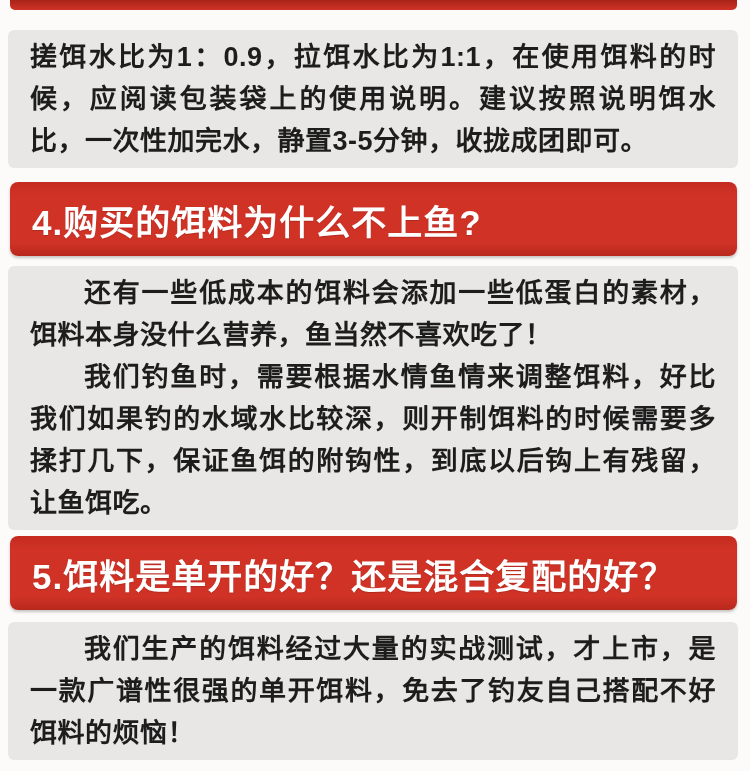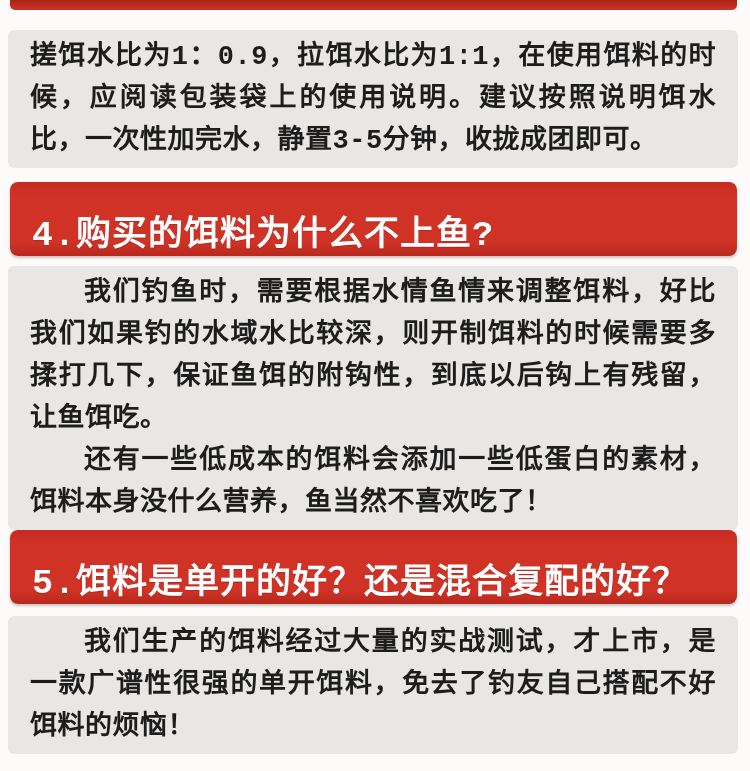--- a/index.html
+++ b/index.html
@@ -12,21 +12,21 @@
   }
   * { box-sizing: border-box; }
   html, body { margin: 0; padding: 0; }
   body {
     width: 750px;
     height: 771px;
     overflow: hidden;
     background: var(--page_bg);
     font-family: "Liberation Sans", "DejaVu Sans", sans-serif;
   }
-  .page { width: 750px; height: 771px; position: relative; font-family: Liberation Mono, monospace; }
+  .page { width: 750px; height: 771px; position: relative; }
 
   .top-bar {
     height: 10px;
     margin: 0 13px 0 10px;
     background: linear-gradient(#a92419, var(--accent_red));
     border-radius: 0 0 5px 5px;
   }
 
   .panel {
     background: var(--panel_gray);
@@ -47,25 +47,25 @@
     letter-spacing: 0.5px;
   }
   .para.no-indent { text-indent: 0; }
 
   .banner {
     height: 74px;
     margin: 14px 13px 10px 10px;
     background: linear-gradient(#c52a1e 0%, var(--accent_red) 18%, var(--accent_red) 82%, var(--accent_red_dark) 100%);
     border-radius: 8px;
     display: flex;
-    align-items: flex-end;
+    align-items: center;
     padding: 0 22px;
     box-shadow: 0 2px 3px rgba(0,0,0,0.22);
   }
-  .banner.second { margin-top: 0; margin-bottom: 12px; }
+  .banner.second { margin-top: 6px; margin-bottom: 12px; }
   .banner-title {
     margin: 0;
     color: var(--banner_text);
     font-size: 35px;
     font-weight: 700;
     letter-spacing: 1px;
     white-space: nowrap;
     text-shadow: 0 1px 1px rgba(0,0,0,0.15);
   }
 </style>
@@ -78,22 +78,22 @@
 
   <section class="panel intro">
     <p class="para no-indent">搓饵水比为1：0.9，拉饵水比为1:1，在使用饵料的时候，应阅读包装袋上的使用说明。建议按照说明饵水比，一次性加完水，静置3-5分钟，收拢成团即可。</p>
   </section>
 
   <div class="banner">
     <h2 class="banner-title">4.购买的饵料为什么不上鱼?</h2>
   </div>
 
   <section class="panel">
+    <p class="para">还有一些低成本的饵料会添加一些低蛋白的素材，饵料本身没什么营养，鱼当然不喜欢吃了！</p>
     <p class="para">我们钓鱼时，需要根据水情鱼情来调整饵料，好比我们如果钓的水域水比较深，则开制饵料的时候需要多揉打几下，保证鱼饵的附钩性，到底以后钩上有残留，让鱼饵吃。</p>
-    <p class="para">还有一些低成本的饵料会添加一些低蛋白的素材，饵料本身没什么营养，鱼当然不喜欢吃了！</p>
   </section>
 
   <div class="banner second">
     <h2 class="banner-title">5.饵料是单开的好？还是混合复配的好？</h2>
   </div>
 
   <section class="panel">
     <p class="para">我们生产的饵料经过大量的实战测试，才上市，是一款广谱性很强的单开饵料，免去了钓友自己搭配不好饵料的烦恼！</p>
   </section>
 

